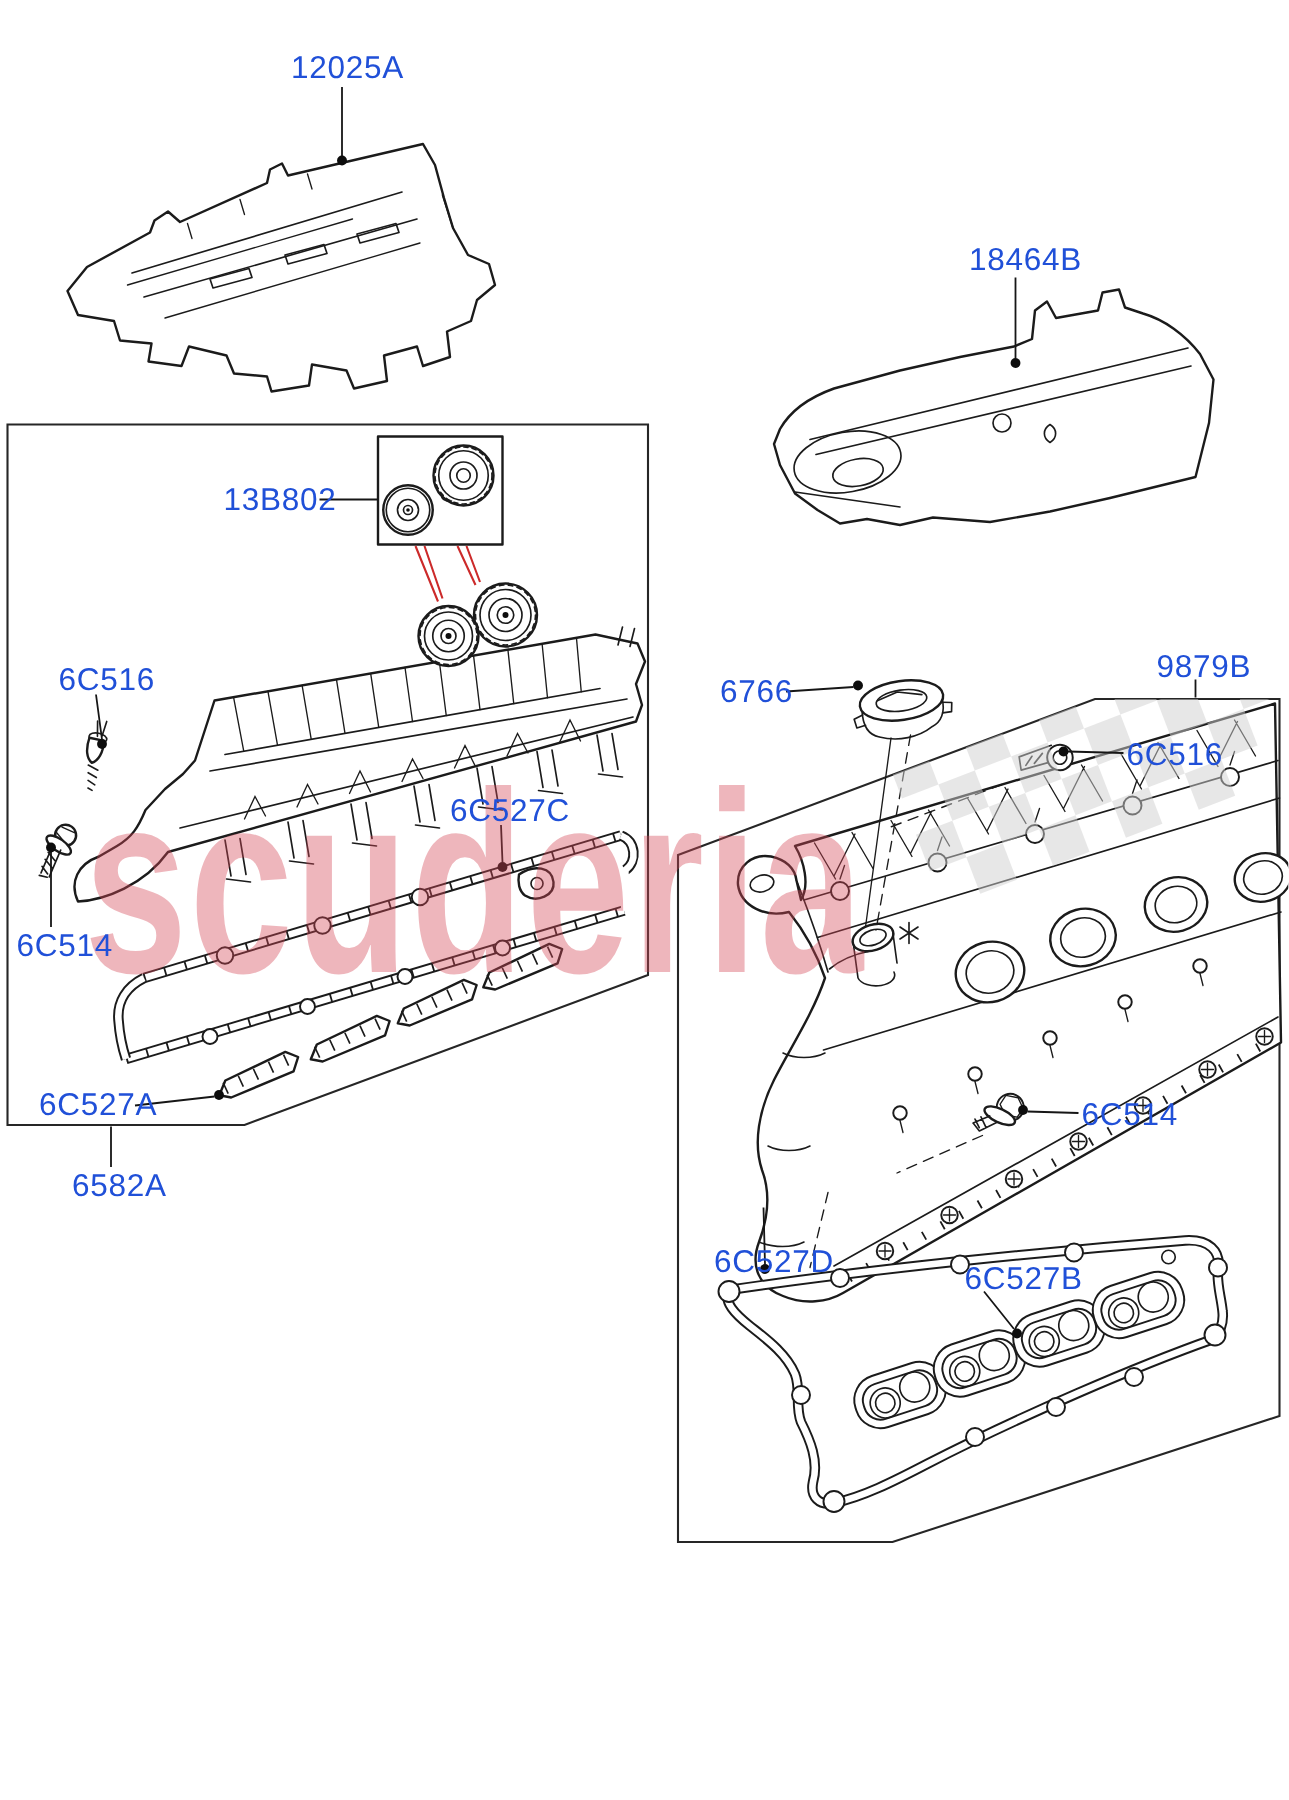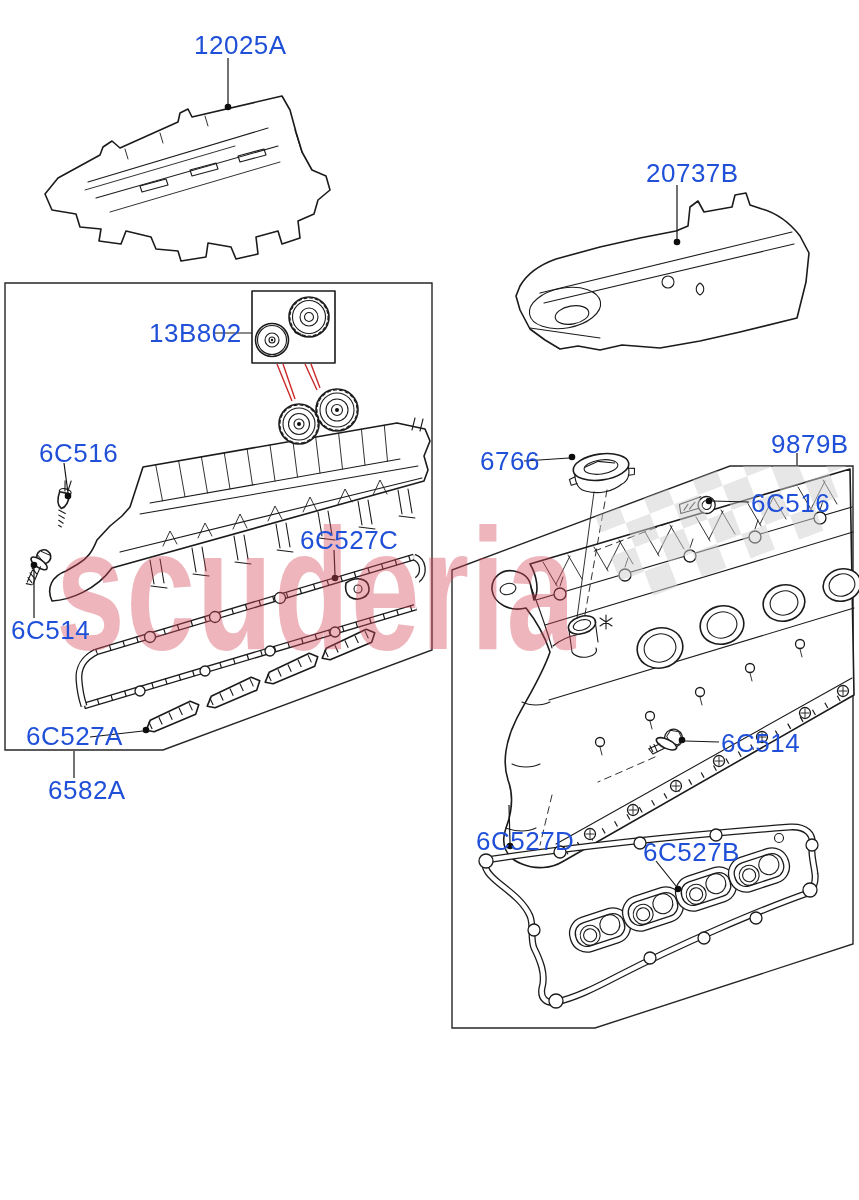--- a/index.html
+++ b/index.html
@@ -16,21 +16,21 @@
   svg .tubi{fill:none;stroke:#fff;stroke-width:4.4;stroke-linejoin:round;}
   svg .tick{fill:none;stroke:var(--line-dark);stroke-width:6;stroke-dasharray:1.2 13;}
   svg .tick2{fill:none;stroke:var(--line-dark);stroke-width:8;stroke-dasharray:1.1 10;}
   svg .grom{fill:#fff;stroke:var(--line-dark);stroke-width:1.3;}
   svg .red {fill:none;stroke:var(--leader-red);stroke-width:1.4;}
   svg .ldr {fill:none;stroke:#161616;stroke-width:1.2;}
   svg .dot {fill:#0d0d0d;stroke:none;}
   svg .dash{stroke-dasharray:7 5;}
   svg .chk {fill:var(--checker-gray);opacity:.5;}
   
-  .callout{position:absolute;z-index:3;color:var(--label-blue);font-size:26px;
+  .callout{position:absolute;z-index:3;color:var(--label-blue);font-size:21px;
            line-height:21px;letter-spacing:.5px;cursor:pointer;white-space:nowrap;}
   
   #wm-brand{position:absolute;left:56px;top:503px;z-index:2;font-size:172px;font-weight:bold;
             line-height:1;letter-spacing:2px;color:var(--watermark-pink);
             transform:scaleX(.72);transform-origin:0 0;pointer-events:none;}
   #wm-tagline{position:absolute;left:60px;top:629px;z-index:2;font-size:46px;line-height:1;
             letter-spacing:30px;word-spacing:26px;color:var(--watermark-gray);
             pointer-events:none;}
 </style>
 </head>
@@ -369,21 +369,21 @@
         <circle class="dot" cx="709" cy="501" r="3.3"></circle>
     <circle class="dot" cx="682" cy="740" r="3.3"></circle>
         <circle class="dot" cx="510" cy="846" r="3.3"></circle>
     <circle class="dot" cx="678" cy="889" r="3.3"></circle>
   </g>
 </svg>
 
 <div id="wm-brand">scuderia</div>
 
 <div class="callout" style="left:194px;top:35px">12025A</div>
-<div class="callout" style="left:646px;top:163px">20737B</div>
+<div class="callout" style="left:646px;top:163px">18464B</div>
 <div class="callout" style="left:149px;top:323px">13B802</div>
 <div class="callout" style="left:39px;top:443px">6C516</div>
 <div class="callout" style="left:11px;top:620px">6C514</div>
 <div class="callout" style="left:300px;top:530px">6C527C</div>
 <div class="callout" style="left:26px;top:726px">6C527A</div>
 <div class="callout" style="left:48px;top:780px">6582A</div>
 <div class="callout" style="left:480px;top:451px">6766</div>
 <div class="callout" style="left:771px;top:434px">9879B</div>
 <div class="callout" style="left:751px;top:493px">6C516</div>
 <div class="callout" style="left:721px;top:733px">6C514</div>

